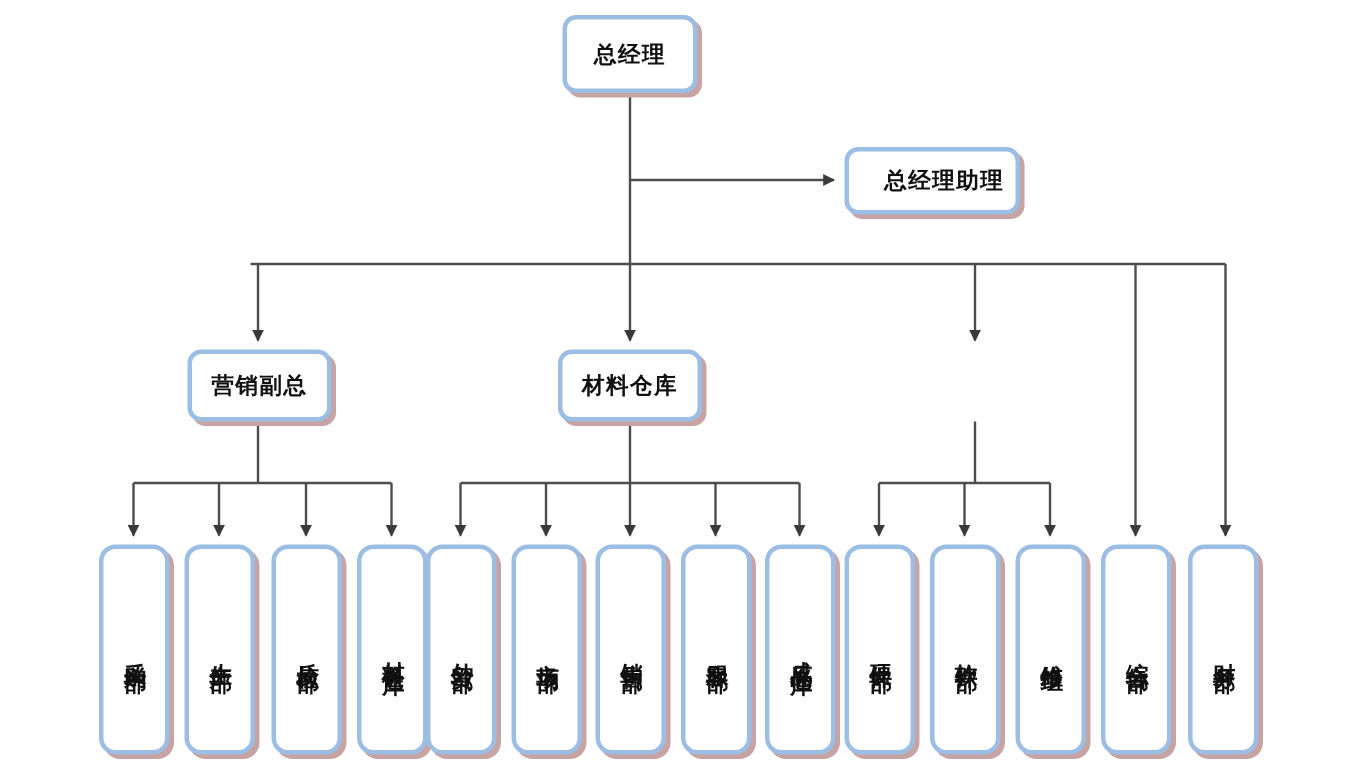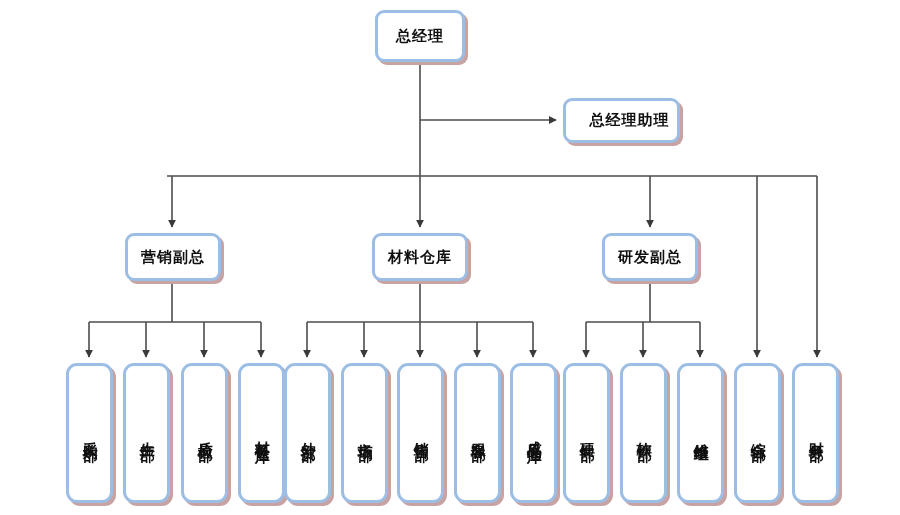--- a/index.html
+++ b/index.html
@@ -112,23 +112,20 @@
   <div class="node node-h" style="left:563px; top:98px; width:117px; height:45px;padding-left:16px;">
     <span>总经理助理</span>
   </div>
 
   <div class="node node-h" style="left:125px; top:233px; width:96px; height:48px;">
     <span>营销副总</span>
   </div>
   <div class="node node-h" style="left:372px; top:233px; width:96px; height:48px;">
     <span>材料仓库</span>
   </div>
-  <div class="node node-h" style="left:602px; top:233px; width:96px; height:48px;">
-    <span>研发副总</span>
-  </div>
 
   <div class="node node-v leaf" style="left:66px; top:363px; width:47px; height:140px;">
     <span>采购部</span>
   </div>
   <div class="node node-v leaf" style="left:123px; top:363px; width:47px; height:140px;">
     <span>生产部</span>
   </div>
   <div class="node node-v leaf" style="left:181px; top:363px; width:47px; height:140px;">
     <span>质检部</span>
   </div>

